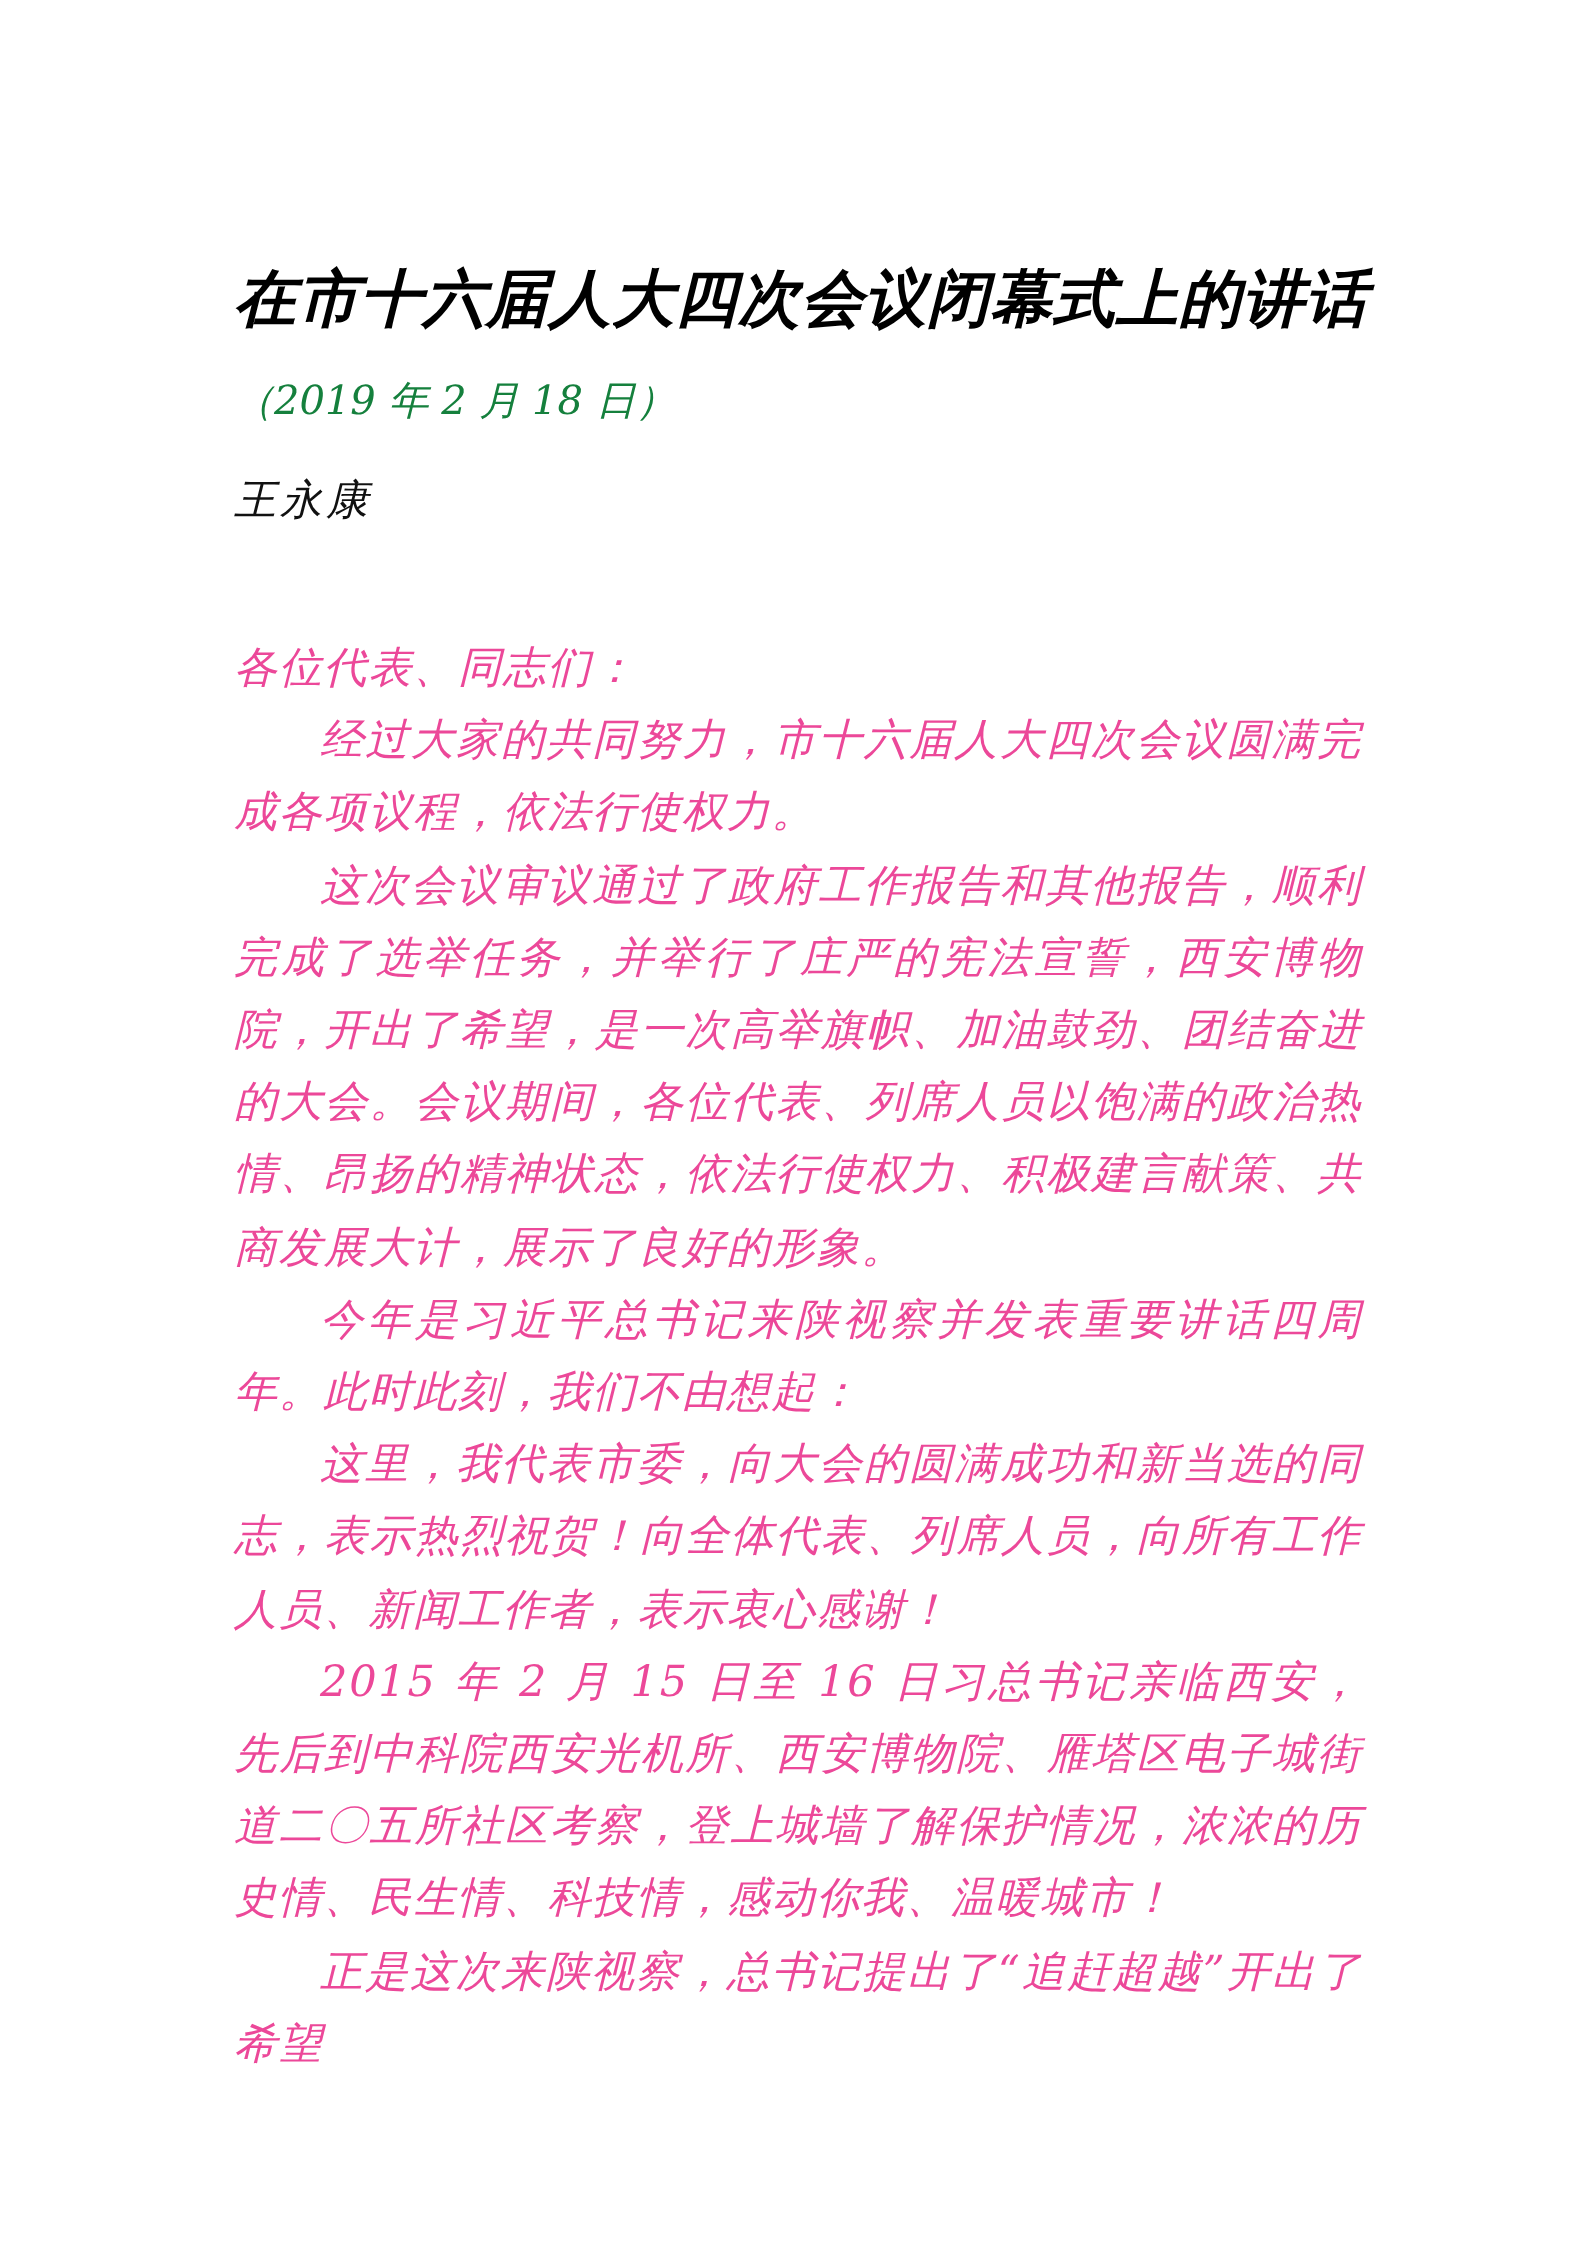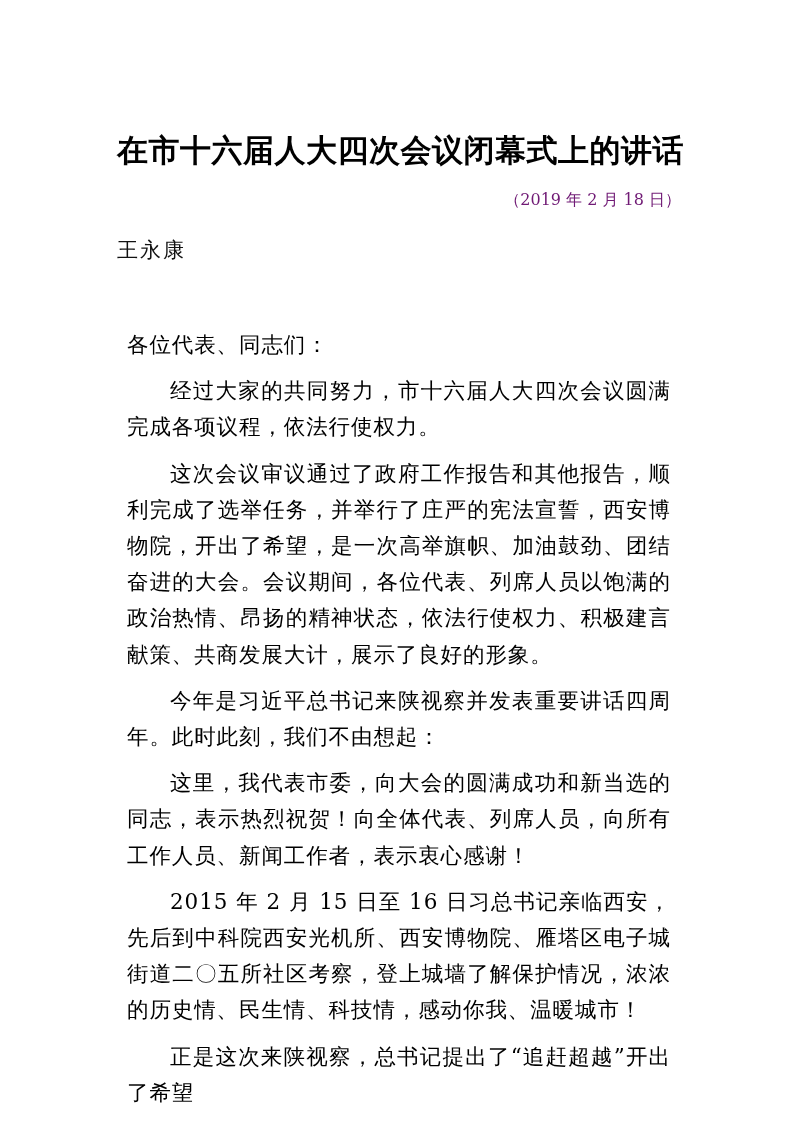--- a/index.html
+++ b/index.html
@@ -9,20 +9,21 @@
   body {
     background: #ffffff;
   }
   .page {
     position: relative;
     width: 766px;
     height: 1122px;
     background: #ffffff;
     overflow: hidden;
     box-sizing: border-box;
+    font-style: italic;
   }
   .doc-body {
     position: absolute;
     left: 117px;
     top: 0;
     width: 564px;
   }
 
   
   .doc-title {
@@ -33,48 +34,48 @@
     font-weight: 700;
     font-size: 31px;
     line-height: 44px;
     letter-spacing: 0.5px;
     color: #000000;
     white-space: nowrap;
   }
   .doc-date {
     margin: 0;
     padding-top: 13px;
-    text-align: right;
+    text-align: left;
     font-family: "DejaVu Serif", "Liberation Serif", serif;
-    font-size: 16px;
+    font-size: 20px;
     line-height: 30px;
-    color: #701a75;
+    color: #15803d;
   }
   .doc-author {
     margin: 0;
     padding-top: 20px;
     text-align: left;
     font-family: "DejaVu Serif", "Liberation Serif", serif;
     font-size: 21px;
     line-height: 30px;
     letter-spacing: 2px;
     color: #111111;
   }
 
   
   .doc-content {
     padding-top: 52px;
   }
   .para {
-    margin: 10px;
+    margin: 0;
     font-family: "DejaVu Serif", "Liberation Serif", serif;
     font-size: 21.5px;
     line-height: 36.2px;
     letter-spacing: 0.9px;
-    color: #000000;
+    color: #ec4899;
     text-align: justify;
     text-justify: inter-ideograph;
     word-break: break-all;
   }
   .para.indent {
     text-indent: 2em;
   }
   .para.flush {
     text-indent: 0;
   }

